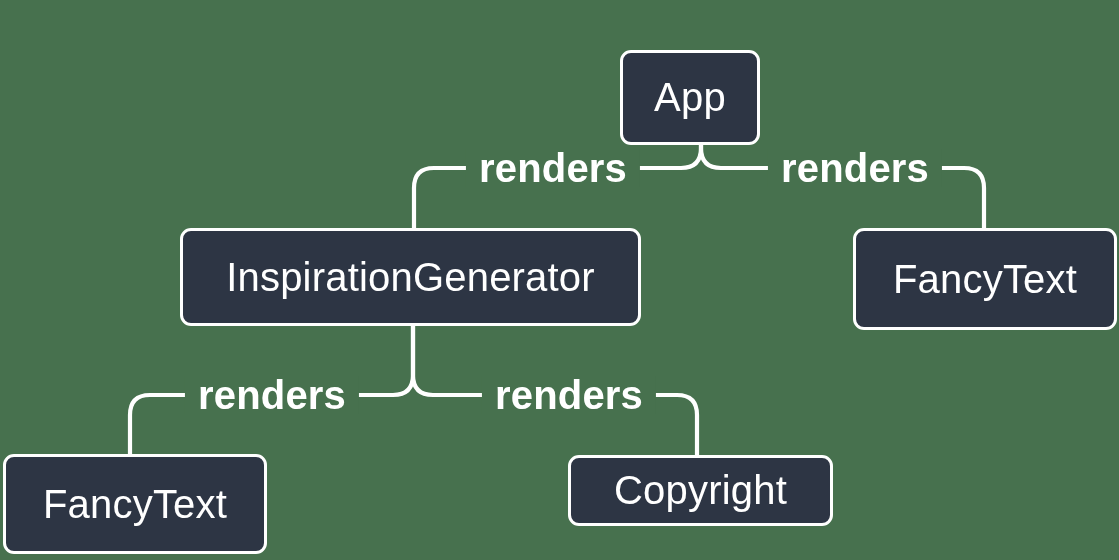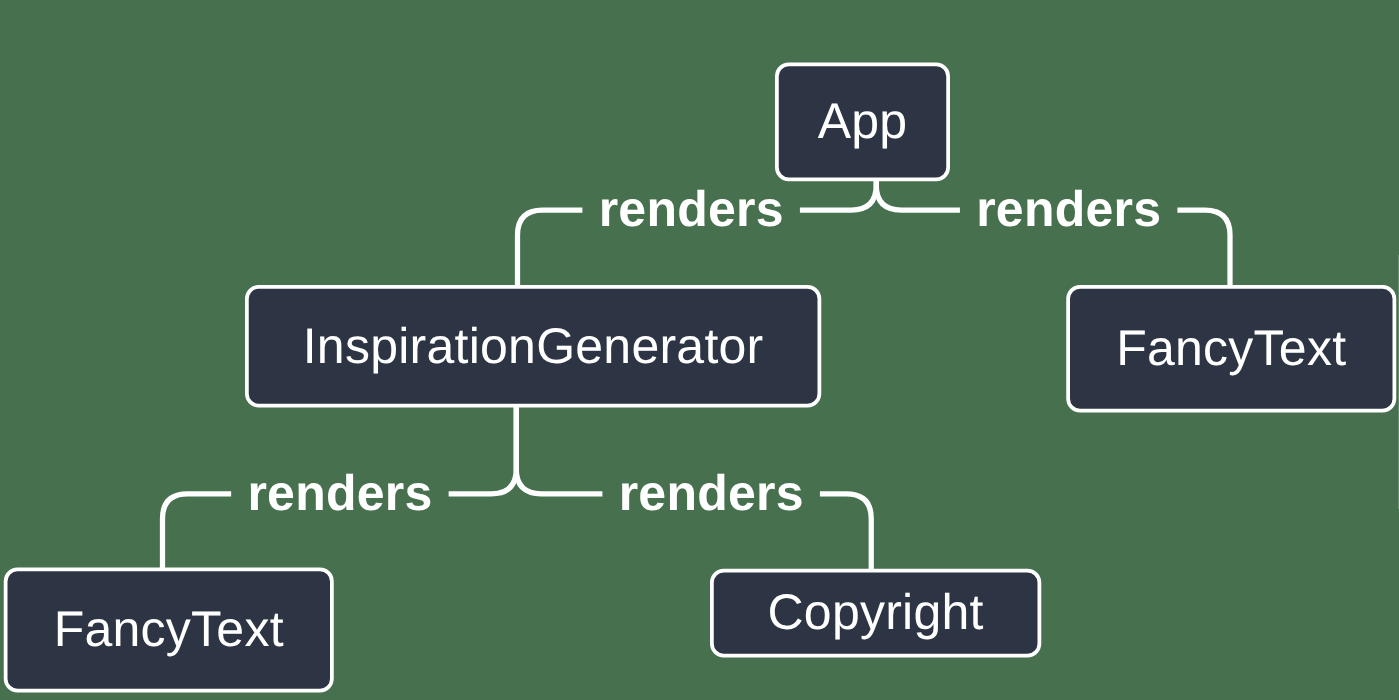--- a/index.html
+++ b/index.html
@@ -31,21 +31,21 @@
     color: var(--text, #FFFFFF);
     display: flex;
     align-items: center;
     justify-content: center;
     font-size: 40px;
     font-weight: 500;
     letter-spacing: 0.2px;
     white-space: nowrap;
   }
   .n-app { left: 620px; top: 6px;   width: 140px; height: 95px; margin-top: 44px; }
-  .n-ig  { left: 196px; top: 228px; width: 461px; height: 98px; }
+  .n-ig  { left: 180px; top: 228px; width: 461px; height: 98px; }
   .n-ftr { left: 853px; top: 228px; width: 264px; height: 102px; }
   .n-ftb { left: 3px;   top: 454px; width: 264px; height: 100px; }
   .n-cr  { left: 568px; top: 455px; width: 265px; height: 71px; }
   .edge-label {
     position: absolute;
     transform: translate(-50%, -50%);
     background: var(--bg, #47714E);
     color: var(--text, #FFFFFF);
     font-size: 40px;
     font-weight: bold;

